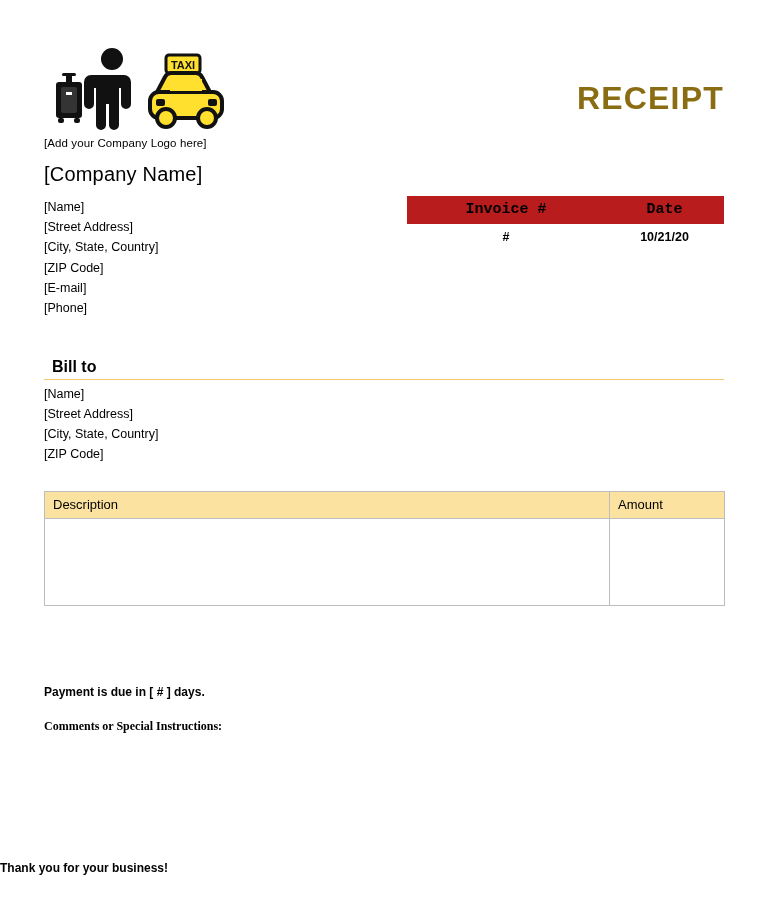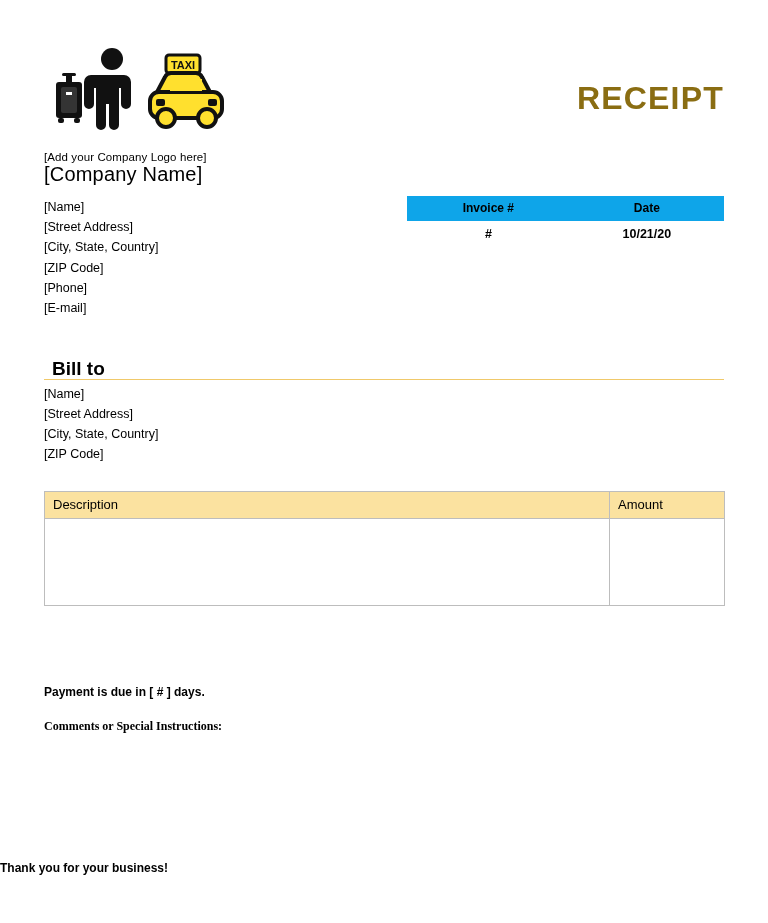--- a/index.html
+++ b/index.html
@@ -31,21 +31,21 @@
     width: 260px;
   }
   .logo-art {
     height: 90px;
     width: 200px;
     position: relative;
   }
   .logo-caption {
     font-size: 11.5px;
     color: #000;
-    margin-top: 19px;
+    margin-top: 5px;
     letter-spacing: 0.1px;
   }
   .company-name {
     position: absolute;
     left: 44px;
     top: 163px;
     font-size: 20px;
     color: #000;
     letter-spacing: 0.2px;
   }
@@ -75,43 +75,44 @@
 
   
   .inv-table {
     position: absolute;
     left: 407px;
     top: 196px;
     width: 317px;
     border-collapse: collapse;
   }
   .inv-table th {
-    background: #0ea5e9;
-    font-size: 12px;
+    background: #b91c1c;
+    font-size: 15px;
     font-weight: bold;
     padding: 5px 0 6px 0;
     text-align: center;
     color: #000;
     border: none;
+    font-family: Liberation Mono, monospace;
   }
   .inv-table td {
     font-size: 12.5px;
     font-weight: bold;
     text-align: center;
     padding: 6px 0 4px 0;
     color: #000;
     border: none;
   }
 
   
   .billto-title {
     position: absolute;
     left: 52px;
     top: 358px;
-    font-size: 19px;
+    font-size: 16px;
     font-weight: bold;
     color: #000;
   }
   .billto-rule {
     position: absolute;
     left: 44px;
     top: 379px;
     width: 680px;
     height: 1px;
     background: #f0c96a;
@@ -223,22 +224,22 @@
 
   <div class="receipt-title">RECEIPT</div>
 
   <div class="company-name">[Company Name]</div>
 
   <div class="addr-lines">
     <div>[Name]</div>
     <div>[Street Address]</div>
     <div>[City, State, Country]</div>
     <div>[ZIP Code]</div>
+    <div>[E-mail]</div>
     <div>[Phone]</div>
-    <div>[E-mail]</div>
   </div>
 
   <table class="inv-table">
     <tbody>
         <tr>
       <th>Invoice #</th>
       <th>Date</th>
     </tr>
     <tr>
       <td>#</td>

